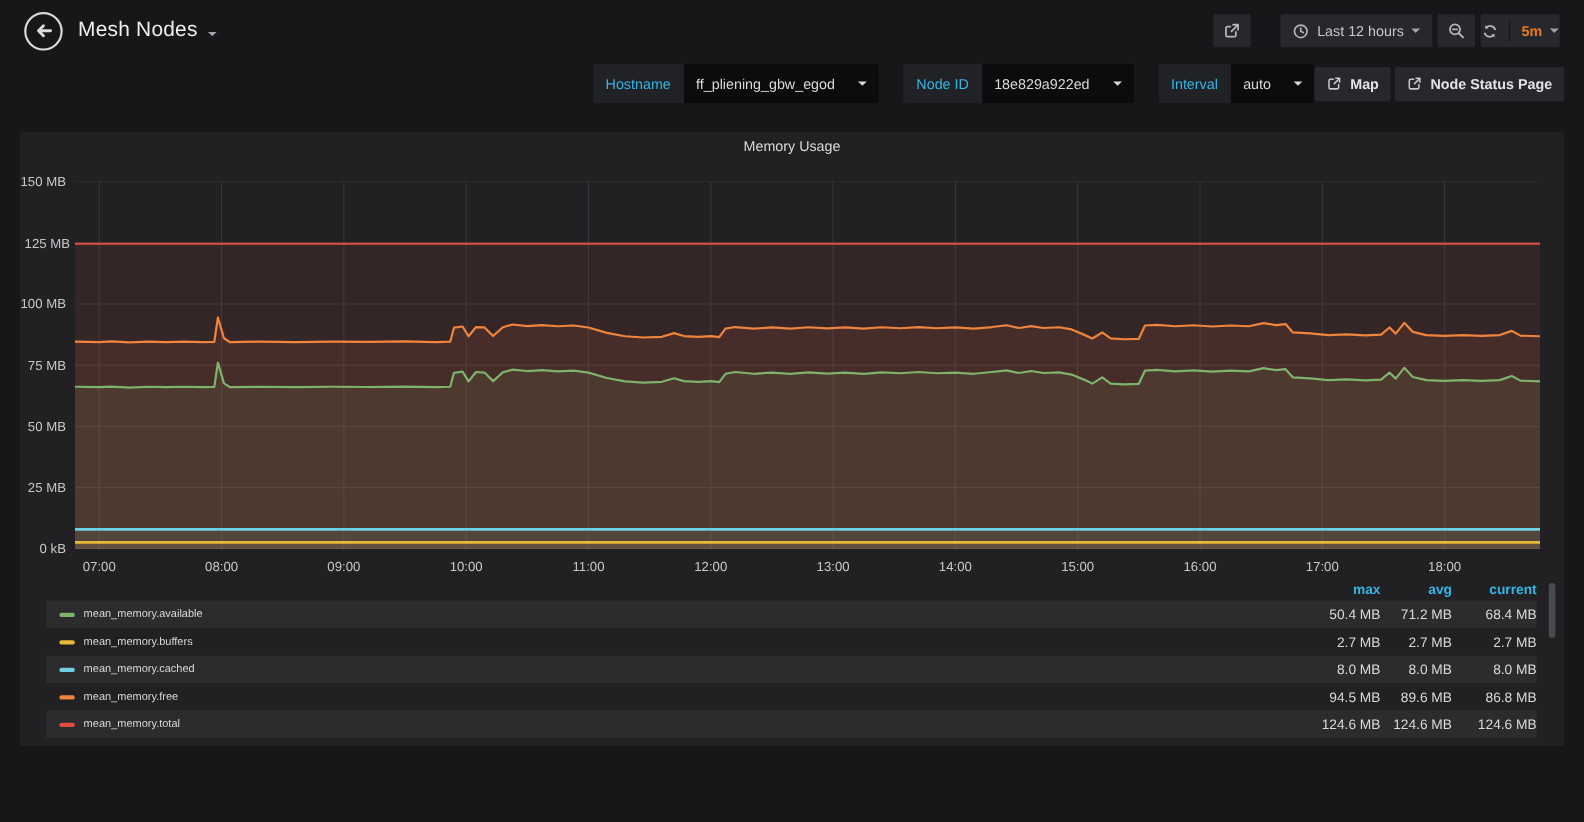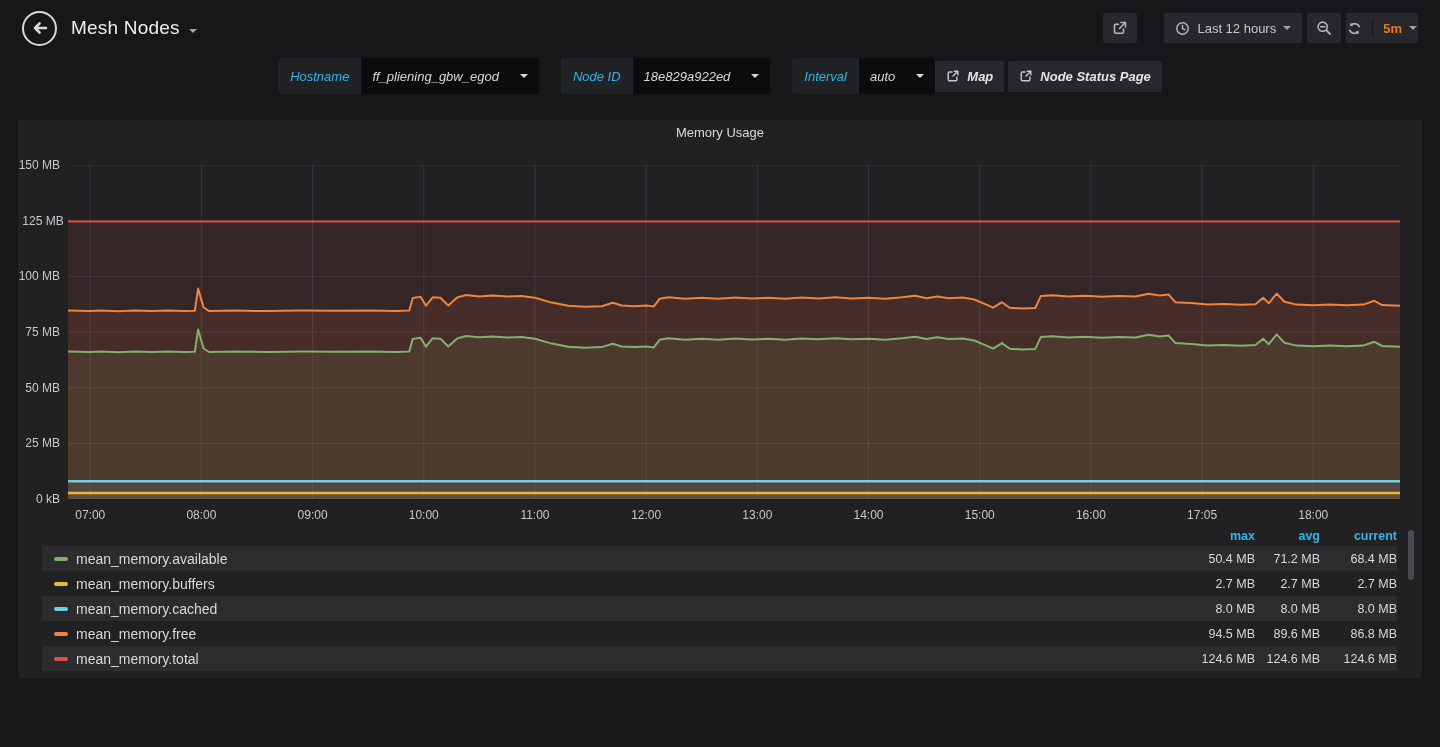--- a/index.html
+++ b/index.html
@@ -17,21 +17,21 @@
     border-top:4px solid #9fa2a6; display:inline-block; }
   .th-right { display:flex; align-items:center; }
   .btn { background:#26282d; border-radius:2px; height:30px; display:inline-flex; align-items:center;
     gap:7px; padding:0 11px; color:#c7c8ca; cursor:pointer; font-size:13px; font-weight:500; white-space:nowrap; }
   .btn svg { flex:none; }
   .tp-group { display:flex; gap:5px; margin-left:27px; }
   .refresh-divider { width:1px; height:18px; background:#161719; margin:0 3px; }
   .interval-text { font-weight:700; }
 
   
-  .submenu { height:36px; margin-top:2px; padding:0 18px; display:flex; align-items:center; justify-content:center;font-style:italic; }
+  .submenu { height:36px; margin-top:2px; padding:0 18px; display:flex; align-items:center; justify-content:flex-end; }
   .vars { display:flex; gap:22px; }
   .var-group { display:flex; height:36px; border-radius:3px; overflow:hidden; }
   .var-label { background:#202226; display:flex; align-items:center; padding:0 12px; font-weight:500; }
   .var-value { background:#0b0c0e; display:flex; align-items:center; gap:21px; padding:0 11px;
     color:#d8d9da; font-weight:500; cursor:pointer; }
   .links { display:flex; gap:4px; }
   .link-btn { height:31px; }
 
   
   .panel { position:relative; margin:26px 18px 0; width:1404px; height:558px; background:#212124; }
@@ -44,21 +44,21 @@
   
   .legend { position:absolute; left:24px; top:406px; width:1355px; }
   .legend-header { display:flex; height:20px; align-items:center; }
   .legend-header .spacer { flex:1; }
   .lh-col { font-size:12.5px; font-weight:700; text-align:right; }
   .col-max { width:90px; } .col-avg { width:65px; } .col-cur { width:77px; }
   .legend-row { display:flex; height:25px; align-items:center; }
   .legend-row:nth-child(odd) { background:rgba(255,255,255,0.05); }
   .lr-name-wrap { flex:1; display:flex; align-items:center; gap:8px; padding-left:12px; cursor:pointer; }
   .swatch { width:14px; height:4px; border-radius:2px; flex:none; }
-  .lr-name { font-size:14px; color:#d8d9da; }
+  .lr-name { font-size:10px; color:#d8d9da; }
   .lr-val { font-size:12.5px; color:#d8d9da; text-align:right; }
   .legend-scrollbar { position:absolute; right:8px; top:410px; width:6px; height:50px;
     background:#55585c; border-radius:3px; opacity:.75; cursor:pointer; }
 </style>
 </head>
 <body>
 
 <div class="top-header">
   <div class="th-left">
     <div class="back-btn">
@@ -200,21 +200,21 @@
       <div class="xtick" style="left: 72.2371px;">07:00</div>
       <div class="xtick" style="left: 183.422px;">08:00</div>
       <div class="xtick" style="left: 294.608px;">09:00</div>
       <div class="xtick" style="left: 405.793px;">10:00</div>
       <div class="xtick" style="left: 516.978px;">11:00</div>
       <div class="xtick" style="left: 628.164px;">12:00</div>
       <div class="xtick" style="left: 739.349px;">13:00</div>
       <div class="xtick" style="left: 850.534px;">14:00</div>
       <div class="xtick" style="left: 961.72px;">15:00</div>
       <div class="xtick" style="left: 1072.9px;">16:00</div>
-      <div class="xtick" style="left: 1184.09px;">17:05</div>
+      <div class="xtick" style="left: 1184.09px;">17:00</div>
       <div class="xtick" style="left: 1295.28px;">18:00</div>
     </div>
 
   <div class="legend">
     <div class="legend-header">
       <span class="spacer"></span>
       <span class="lh-col col-max" style="color:#33b5e5;">max</span>
       <span class="lh-col col-avg" style="color:#33b5e5;">avg</span>
       <span class="lh-col col-cur" style="color:#33b5e5;">current</span>
     </div>

